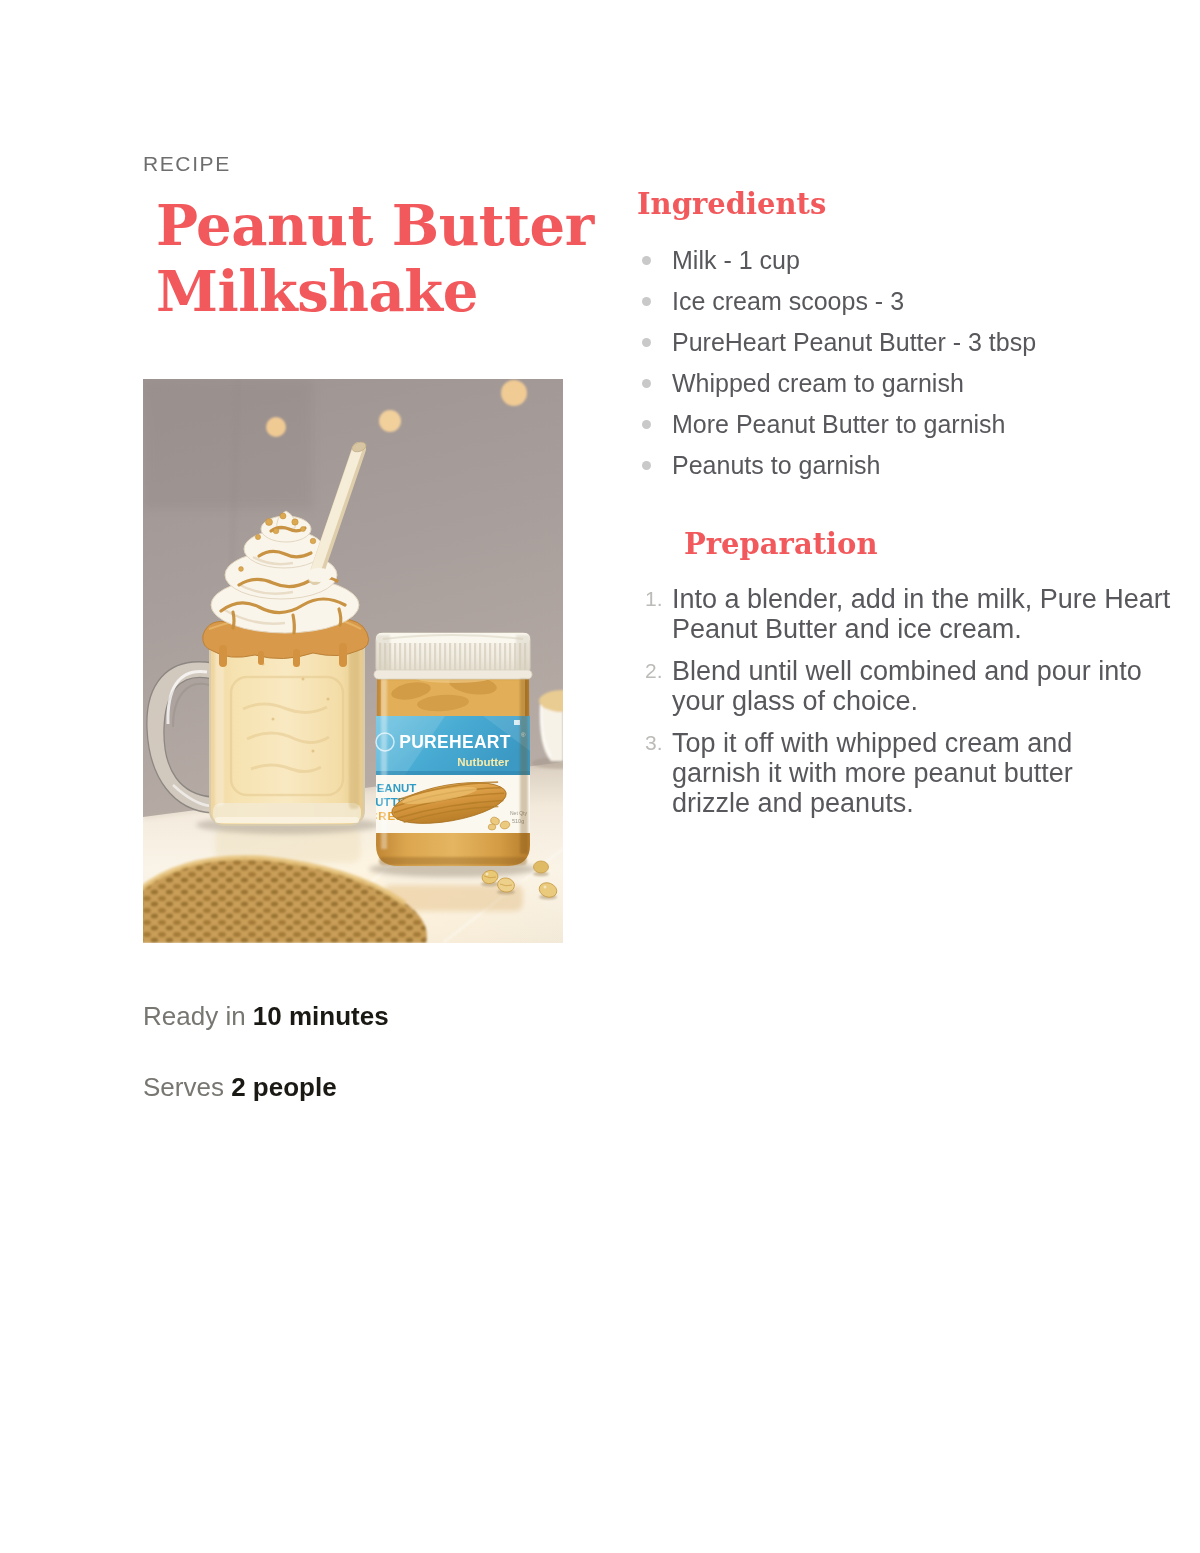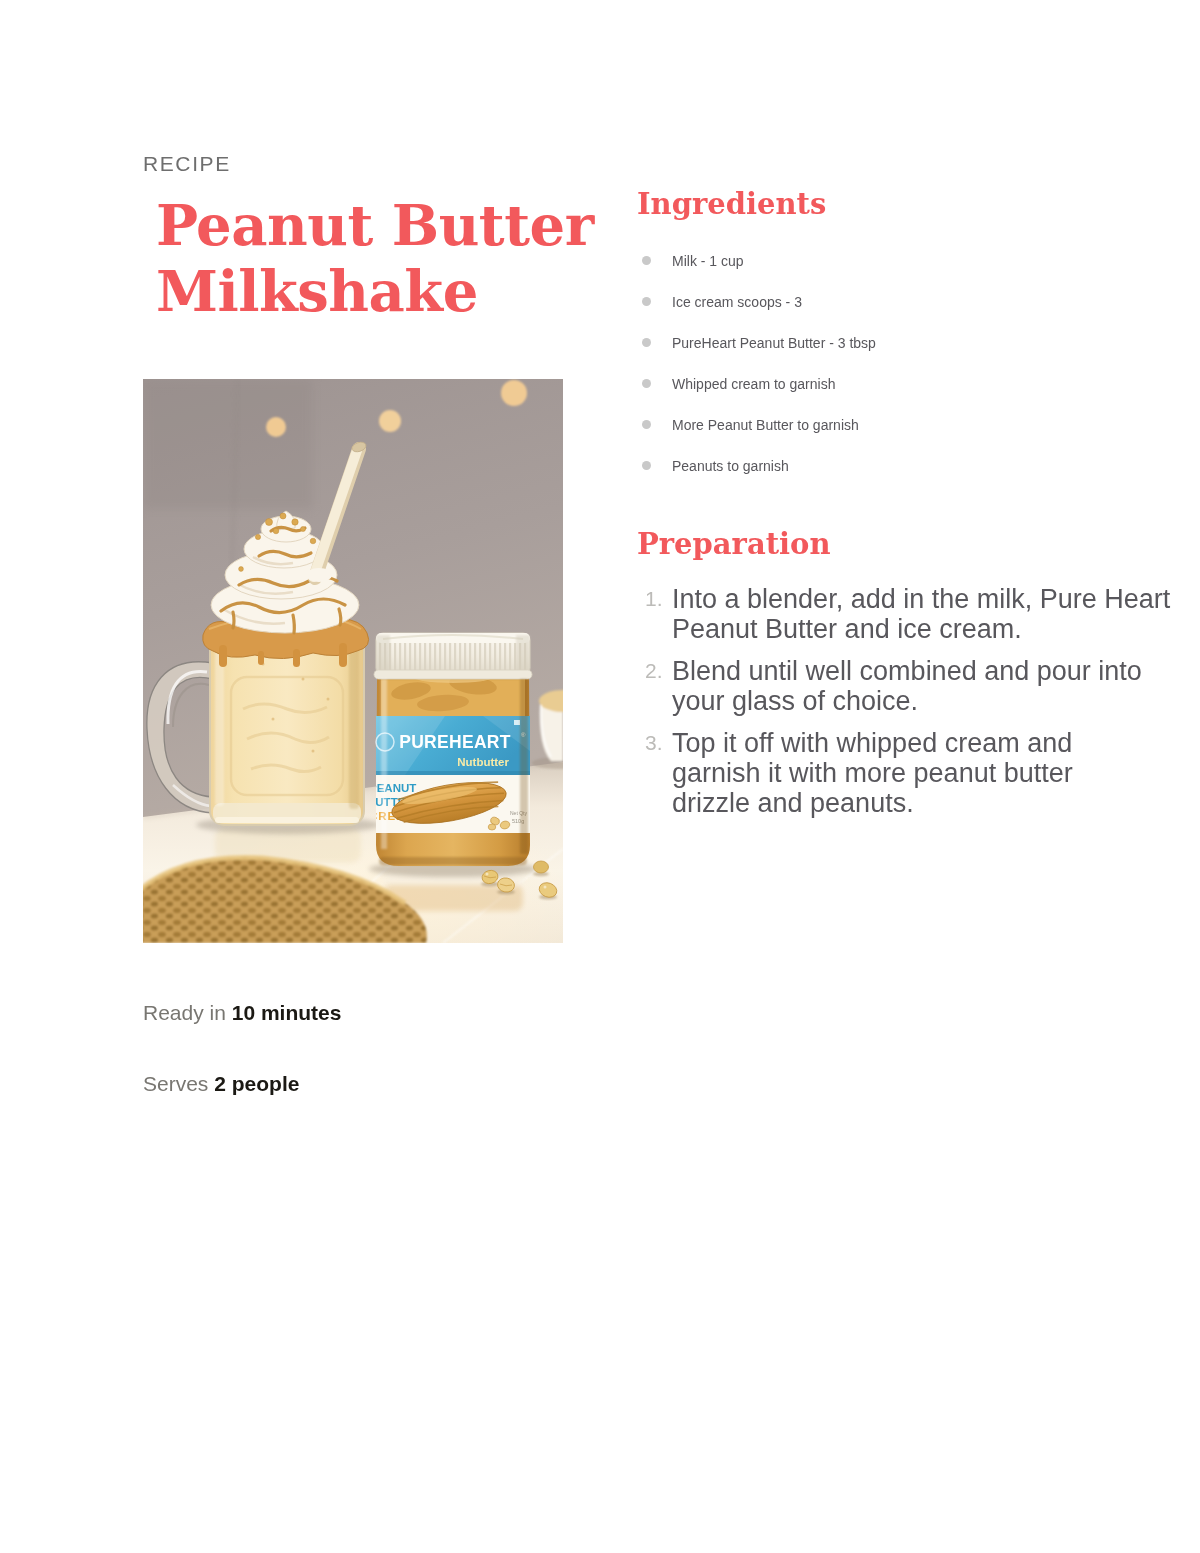--- a/index.html
+++ b/index.html
@@ -15,37 +15,37 @@
     position:absolute;left:140px;top:176px;margin:16px;
     font-family:"DejaVu Serif",serif;font-weight:bold;color:#F2595C;
     font-size:56px;line-height:66px;letter-spacing:-0.5px;
   }
   .title span{display:block;white-space:nowrap;}
   .photo{
     position:absolute;left:143px;top:379px;width:420px;height:564px;
     overflow:hidden;background:#bef264;
   }
   .photo svg{display:block;}
-  .meta-line{position:absolute;left:143px;margin:0;font-size:21px;color:#787671;}
+  .meta-line{position:absolute;left:143px;margin:0;font-size:26px;color:#787671;}
   .meta-line b{color:#1B1914;font-weight:bold;}
   .meta-ready{top:1001px;}
   .meta-serves{top:1072px;}
   .h-serif{
     position:absolute;left:637px;margin:0;
     font-family:"DejaVu Serif",serif;font-weight:bold;color:#F2595C;
     font-size:29px;line-height:36px;
   }
   .h-ingredients{top:186px;}
-  .h-preparation{top:526px;}
+  .h-preparation{top:526px;margin-left:47px;}
   .ing-list{
     position:absolute;left:637px;top:240px;margin:0;padding:0;list-style:none;width:450px;
   }
   .ing-list li{height:41px;display:flex;align-items:center;}
   .dot{width:9px;height:9px;border-radius:50%;background:#C9C9C9;margin:0 21px 0 5px;flex:none;}
-  .ing-text{font-size:14px;color:#58575C;text-align:center;}
+  .ing-text{font-size:25px;color:#58575C;text-align:center;}
   .steps{
     position:absolute;left:637px;top:584px;margin:0;padding:0;list-style:none;width:440px;
   }
   .steps li{display:flex;margin:0 0 12px 0;}
   .step-num{flex:none;width:27px;margin-left:8px;font-size:21px;line-height:30px;color:#BCBBB8;}
   .step-text{font-size:27px;line-height:30px;color:#58575C;}
   .step-text span{display:block;white-space:nowrap;}
 </style>
 </head>
 <body>

